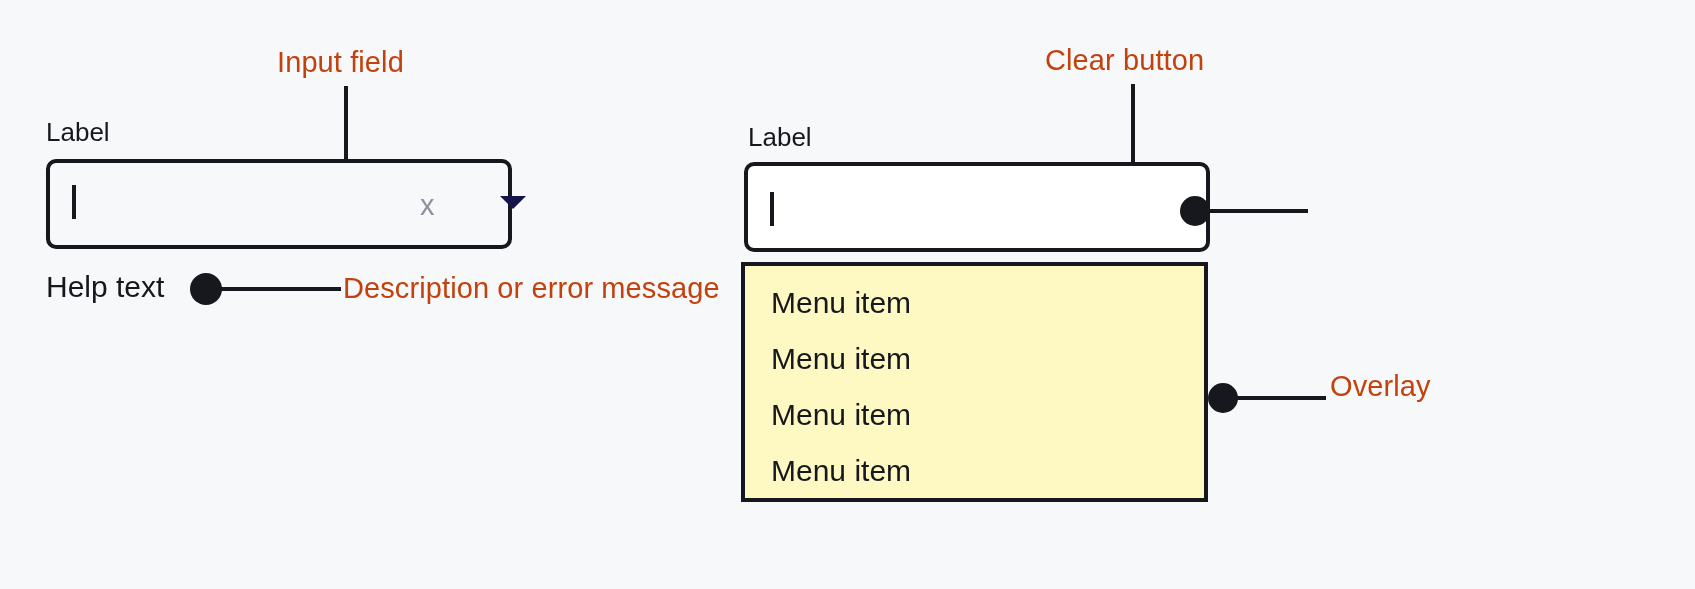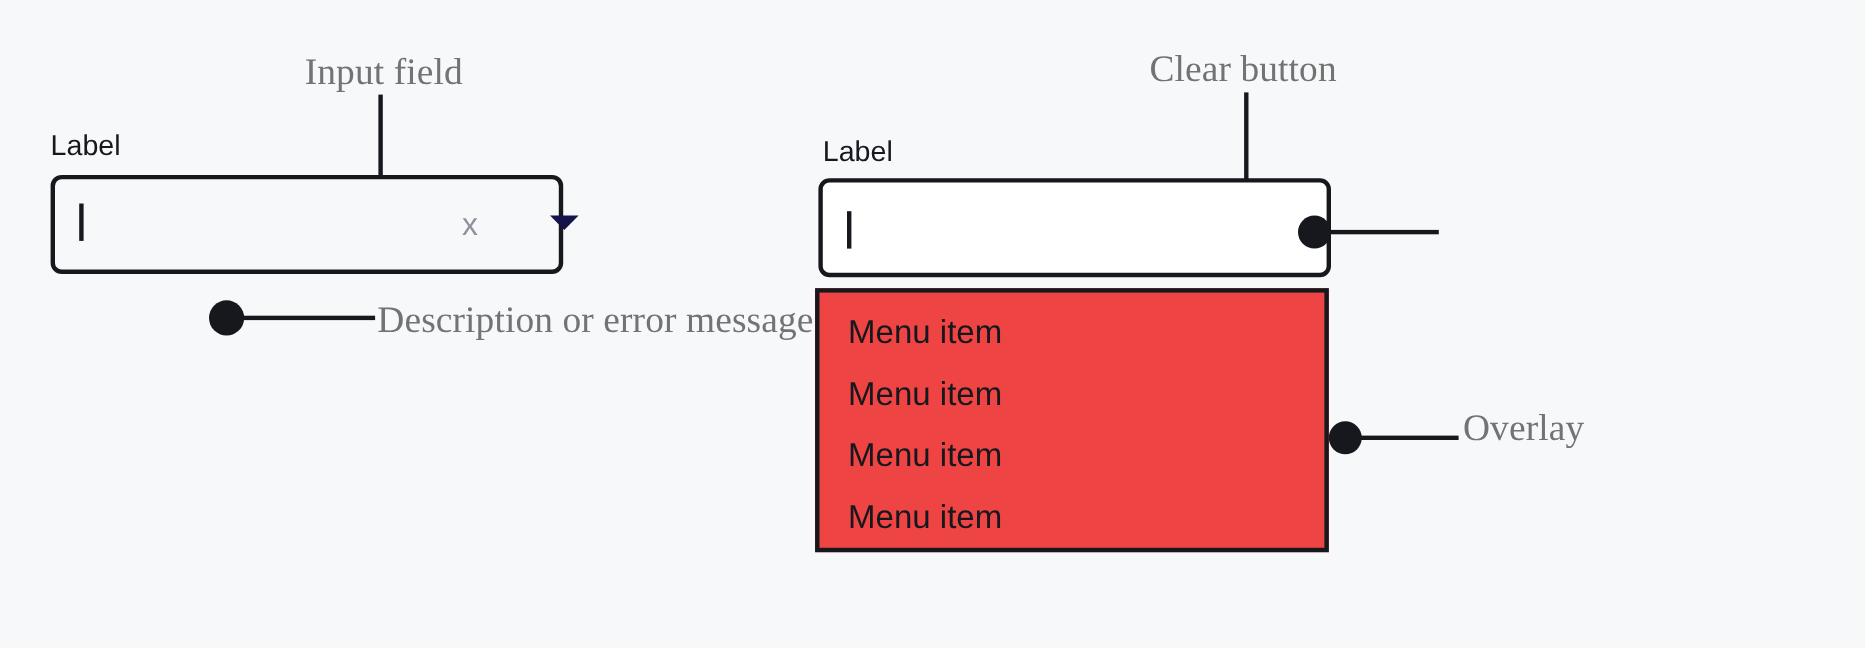--- a/index.html
+++ b/index.html
@@ -20,26 +20,25 @@
   #stage {
     position: absolute;
     inset: 0;
     width: 1695px;
     height: 589px;
   }
 
   
   .anno-label {
     position: absolute;
-    font-size: 34px;
+    font-size: 29px;
     line-height: 1.15;
-    color: #737373;
+    color: #c2410c;
     white-space: nowrap;
     letter-spacing: 0.1px;
-    font-family: Liberation Serif, serif;
   }
 
   
   .leader-v {
     position: absolute;
     width: 4px;
     background: #16181d;
   }
   .leader-h {
     position: absolute;
@@ -106,21 +105,21 @@
     font-size: 30px;
     color: #16181d;
     white-space: nowrap;
   }
 
   
   .overlay-menu {
     position: absolute;
     box-sizing: border-box;
     border: 4px solid #16181d;
-    background: #ef4444;
+    background: #fef9c3;
     padding: 6px;
   }
   .menu-item {
     position: absolute;
     font-size: 30px;
     color: #16181d;
     white-space: nowrap;
     left: 26px;
   }
 </style>
@@ -134,20 +133,21 @@
   <div class="dot" style="left:332px; top:171px; width:28px; height:28px;"></div>
 
   <div class="field-label" style="left:46px; top:117px;">Label</div>
 
   <div class="input-box ghost" style="left:46px; top:159px; width:466px; height:90px;">
     <div class="caret" style="left:22px; top:22px; height:34px;"></div>
     <div class="clear-x" style="left:370px; top:28px;">x</div>
     <div class="dd-arrow" style="left:450px; top:33px;"></div>
   </div>
 
+  <div class="help-text" style="left:46px; top:270px;">Help text</div>
   <div class="dot" style="left:190px; top:273px; width:32px; height:32px;"></div>
   <div class="leader-h" style="left:214px; top:287px; width:127px;"></div>
   <div class="anno-label" style="left:343px; top:272px;">Description or error message</div>
 
   <div class="anno-label" style="left:1045px; top:44px;">Clear button</div>
   <div class="leader-v" style="left:1131px; top:84px; height:92px;"></div>
   <div class="dot" style="left:1120px; top:173px; width:28px; height:28px;"></div>
 
   <div class="field-label" style="left:748px; top:122px;">Label</div>
 

